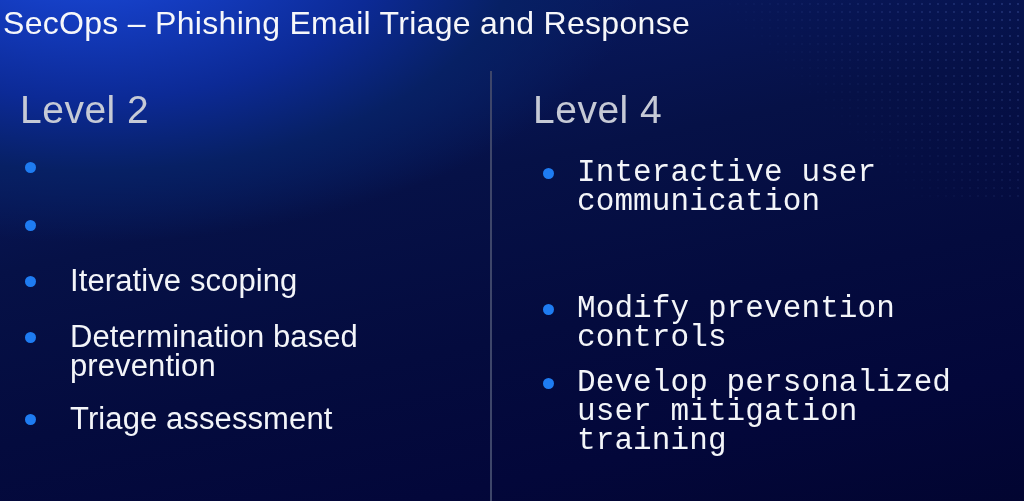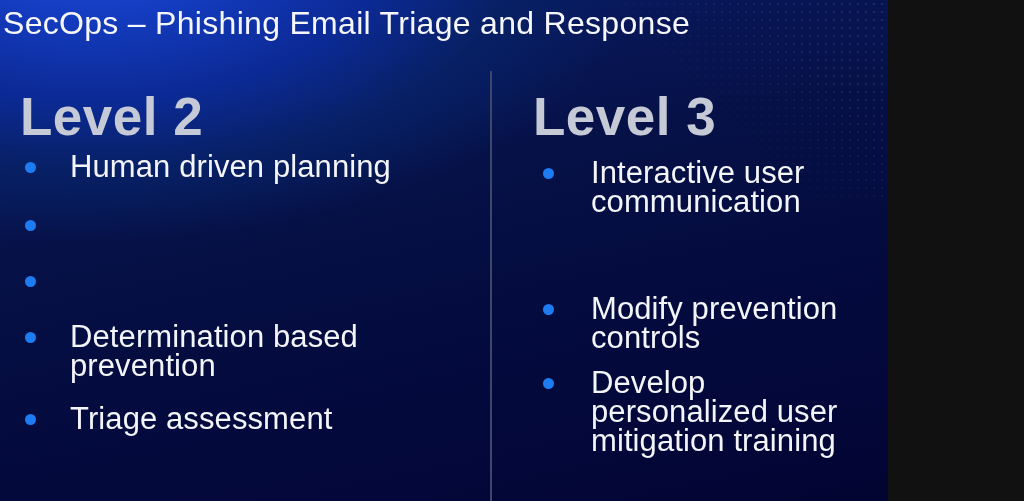--- a/index.html
+++ b/index.html
@@ -1,25 +1,24 @@
 <!DOCTYPE html>
 <html style="--bullet: #1e7cf2; --divider: #3e466a; --heading: #c6cad6; --text: #f3f5f9;"><head>
 <meta charset="utf-8">
 <style>
   html,body{margin:0;padding:0;background:#111;}
   .slide{
     position:relative;
-    width:856px;height:501px;
+    width:1024px;height:501px;
     overflow:hidden;
     font-family:"Liberation Sans", sans-serif;
     background:
       radial-gradient(ellipse 780px 420px at 90px -60px,
         #1d4fe0 0%, #143cc0 18%, #0c2a96 38%, #072064 55%, rgba(6,18,80,0) 72%),
       linear-gradient(168deg, #0a1e6e 0%, #061147 38%, #040b3e 62%, #03073a 82%, #020531 100%);
-    padding-left: 32px;
   }
   .dots{
     position:absolute; top:0; right:0; width:330px; height:200px;
     background-image:radial-gradient(circle, rgba(130,160,255,0.20) 1px, rgba(0,0,0,0) 1.5px);
     background-size:8px 8px;
     -webkit-mask-image:linear-gradient(225deg, rgba(0,0,0,.95) 0%, rgba(0,0,0,0) 62%);
     mask-image:linear-gradient(225deg, rgba(0,0,0,.95) 0%, rgba(0,0,0,0) 62%);
     pointer-events:none;
   }
   .title{
@@ -27,21 +26,21 @@
     font-size:32px; font-weight:500; letter-spacing:0.3px;
     line-height:1.15;
     color:#f6f7fa;
   }
   .divider{
     position:absolute; left:490px; top:71px; bottom:0;
     width:2px; background:var(--divider,#3e466a);
   }
   .col-heading{
     position:absolute; margin:0;
-    font-size:53px; font-weight:700; letter-spacing:0.5px;
+    font-size:39px; font-weight:400; letter-spacing:0.5px;
     line-height:1;
     color:var(--heading,#c6cad6);
   }
   .h-left{left:20px; top:90px;}
   .h-right{left:533px; top:90px;}
   .item{
     position:absolute;
     font-size:31px; font-weight:400; line-height:29px;
     color:var(--text,#f3f5f9);
     letter-spacing:0.1px;
@@ -49,58 +48,58 @@
   .item .dot{
     position:absolute; top:10px;
     width:11px; height:11px; border-radius:50%;
     background:var(--bullet,#1e7cf2);
   }
   .col-left .item{left:20px;}
   .col-left .item .dot{left:5px;}
   .col-left .item .txt{display:block; margin-left:50px; max-width:368px;}
   .col-right .item{left:543px;}
   .col-right .item .dot{left:0;}
-  .col-right .item .txt{display:block; margin-left:48px; max-width:432px;}
+  .col-right .item .txt{display:block; margin-left:34px; max-width:432px;font-family:Liberation Mono, monospace;}
 </style>
 </head>
 <body>
 
 <div class="slide">
 
   <div class="dots"></div>
 
   <h1 class="title">SecOps – Phishing Email Triage and Response</h1>
 
   <div class="divider"></div>
 
   <section class="col-left">
     <h2 class="col-heading h-left">Level 2</h2>
 
     <div class="item" style="top:152px">
       <span class="dot"></span>
-      <span class="txt">Human driven planning</span>
     </div>
     <div class="item" style="top:210px">
       <span class="dot"></span>
     </div>
     <div class="item" style="top:266px">
       <span class="dot"></span>
+      <span class="txt">Iterative scoping</span>
     </div>
     <div class="item" style="top:322px">
       <span class="dot"></span>
       <span class="txt">Determination based prevention</span>
     </div>
     <div class="item" style="top:404px">
       <span class="dot"></span>
       <span class="txt">Triage assessment</span>
     </div>
   </section>
 
   <section class="col-right">
-    <h2 class="col-heading h-right">Level 3</h2>
+    <h2 class="col-heading h-right">Level 4</h2>
 
     <div class="item" style="top:158px">
       <span class="dot"></span>
       <span class="txt">Interactive user communication</span>
     </div>
     <div class="item" style="top:294px">
       <span class="dot"></span>
       <span class="txt">Modify prevention controls</span>
     </div>
     <div class="item" style="top:368px">

